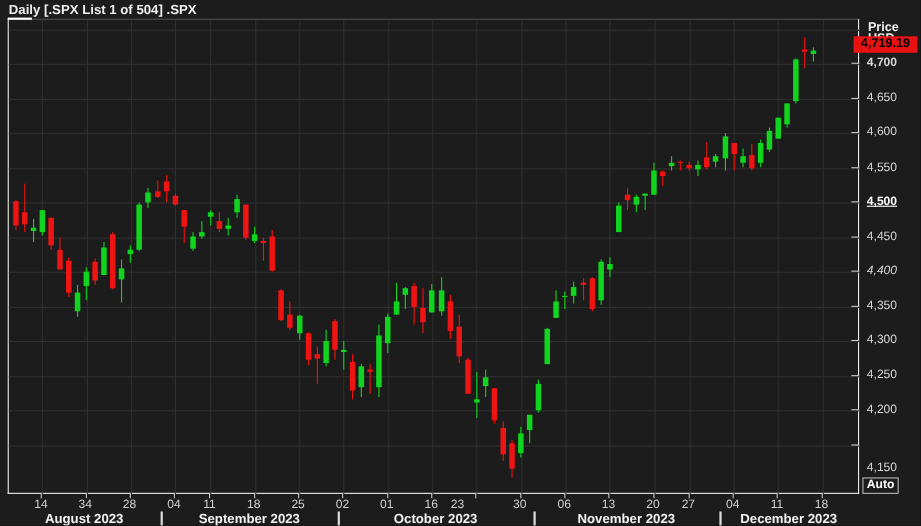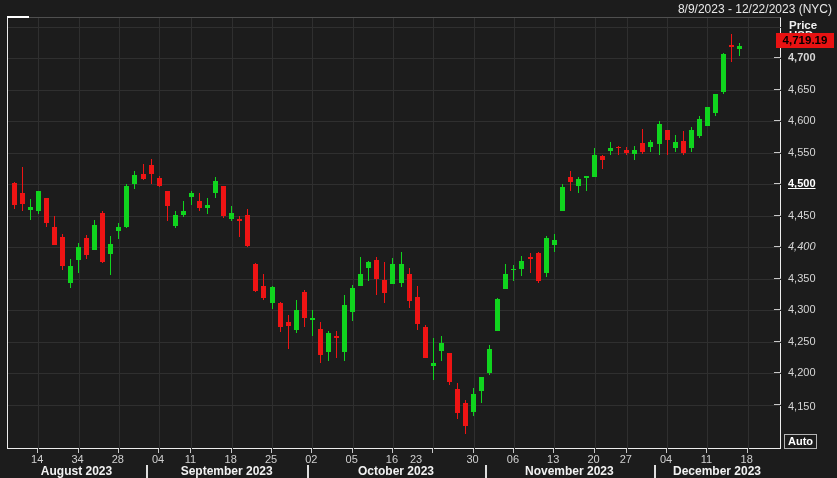--- a/index.html
+++ b/index.html
@@ -26,21 +26,21 @@
   .xlab{position:absolute;top:4px;font-size:11px;color:#d0d0d0;transform:translateX(-50%);white-space:nowrap;}
   .msep{position:absolute;top:16px;width:2px;height:13px;background:#dedede;}
   .mlab{position:absolute;top:15px;font-size:12px;font-weight:bold;color:#f2f2f2;transform:translateX(-50%);white-space:nowrap;}
   .auto{position:absolute;left:784px;top:434px;border:1px solid #b5b5b5;color:#fff;font-weight:bold;
         font-size:11px;line-height:13px;padding:0 3px;background:#1c1c1c;z-index:3;cursor:pointer;}
 </style>
 </head>
 <body>
 
 <div class="screen">
-  <div class="daterange">8/9/2023 - 12/22/2023 (NYC)</div>
+  <div class="title">Daily [.SPX List 1 of 504] .SPX</div>
 
   <div class="plot" id="plot">
       <div class="gridh" style="left: 0px; top: 40.3275px; width: 773px; height: 1px;"></div>
       <div class="gridh" style="left: 0px; top: 71.8333px; width: 773px; height: 1px;"></div>
       <div class="gridh" style="left: 0px; top: 103.339px; width: 773px; height: 1px;"></div>
       <div class="gridh" style="left: 0px; top: 134.845px; width: 773px; height: 1px;"></div>
       <div class="gridh" style="left: 0px; top: 166.351px; width: 773px; height: 1px;"></div>
       <div class="gridh" style="left: 0px; top: 197.857px; width: 773px; height: 1px;"></div>
       <div class="gridh" style="left: 0px; top: 229.363px; width: 773px; height: 1px;"></div>
       <div class="gridh" style="left: 0px; top: 260.868px; width: 773px; height: 1px;"></div>
@@ -270,21 +270,21 @@
       <div class="ylab" style="top: 223.363px; font-style: italic;">4,400</div>
       <div class="ytick" style="top: 260.868px;"></div>
       <div class="ylab" style="top: 254.868px;">4,350</div>
       <div class="ytick" style="top: 292.374px;"></div>
       <div class="ylab" style="top: 286.374px;">4,300</div>
       <div class="ytick" style="top: 323.88px;"></div>
       <div class="ylab" style="top: 317.88px;">4,250</div>
       <div class="ytick" style="top: 355.386px;"></div>
       <div class="ylab" style="top: 349.386px;">4,200</div>
       <div class="ytick" style="top: 386.892px;"></div>
-      <div class="ylab" style="top: 383px;">4,150</div>
+      <div class="ylab" style="top: 402px;">4,150</div>
     </div>
   <div class="pricehead">Price</div>
   <div class="usd">USD</div>
   <div class="badge">4,719.19</div>
 
   <div class="xaxis" id="xaxis">
       <div class="xtick" style="left: 30.1895px;"></div>
       <div class="xlab" style="left: 30.1895px;">14</div>
       <div class="xtick" style="left: 70.5053px;"></div>
       <div class="xlab" style="left: 70.5053px;">34</div>
@@ -294,21 +294,21 @@
       <div class="xlab" style="left: 151.137px;">04</div>
       <div class="xtick" style="left: 183.389px;"></div>
       <div class="xlab" style="left: 183.389px;">11</div>
       <div class="xtick" style="left: 223.705px;"></div>
       <div class="xlab" style="left: 223.705px;">18</div>
       <div class="xtick" style="left: 264.021px;"></div>
       <div class="xlab" style="left: 264.021px;">25</div>
       <div class="xtick" style="left: 304.337px;"></div>
       <div class="xlab" style="left: 304.337px;">02</div>
       <div class="xtick" style="left: 344.653px;"></div>
-      <div class="xlab" style="left: 344.653px;">05</div>
+      <div class="xlab" style="left: 344.653px;">01</div>
       <div class="xtick" style="left: 384.968px;"></div>
       <div class="xlab" style="left: 384.968px;">16</div>
       <div class="xtick" style="left: 425.284px;"></div>
       <div class="xlab" style="left: 409px;">23</div>
       <div class="xtick" style="left: 465.6px;"></div>
       <div class="xlab" style="left: 465.6px;">30</div>
       <div class="xtick" style="left: 505.916px;"></div>
       <div class="xlab" style="left: 505.916px;">06</div>
       <div class="xtick" style="left: 546.232px;"></div>
       <div class="xlab" style="left: 546.232px;">13</div>

